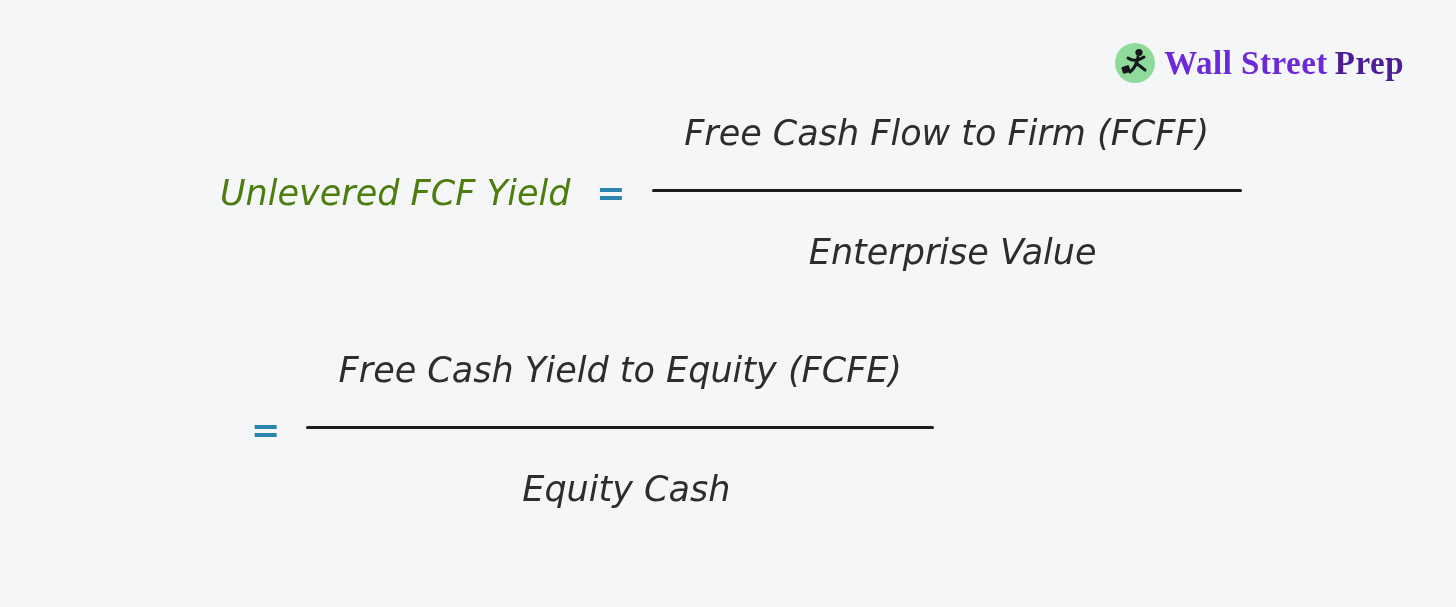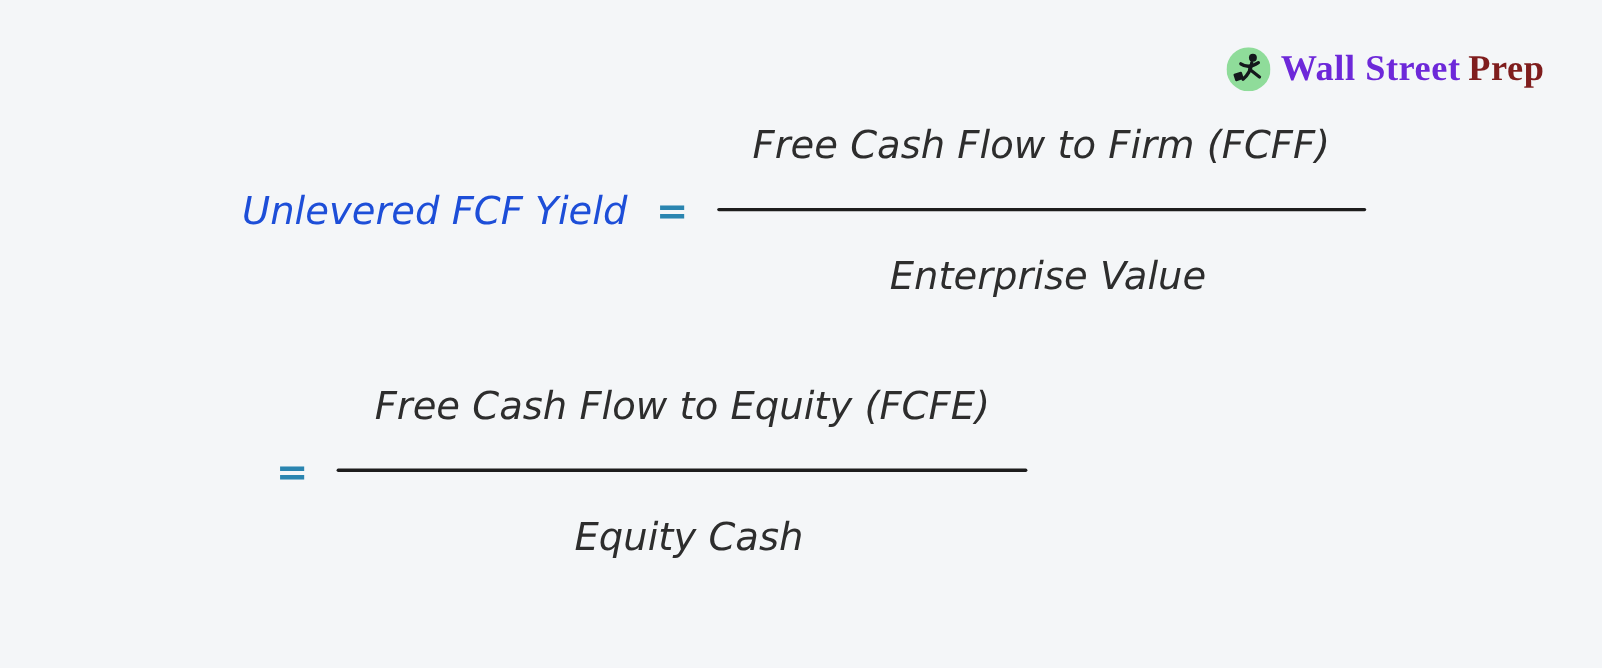--- a/index.html
+++ b/index.html
@@ -31,37 +31,37 @@
   }
   .logo-wordmark {
     font-family: "Liberation Serif", "DejaVu Serif", serif;
     font-weight: 700;
     font-size: 33px;
     letter-spacing: 0.5px;
     line-height: 40px;
     white-space: nowrap;
   }
   .logo-black { color: #6d28d9; }
-  .logo-blue  { color: #7f1d1d; margin-left: 7px; text-align: center; }
+  .logo-blue  { color: #4c1d95; margin-left: 7px; text-align: center; }
 
   
   .formula {
     position: absolute;
     display: flex;
     align-items: center;
     font-style: italic;
     font-size: 35px;
     color: #2d2d2d;
     white-space: nowrap;
   }
   #formula-1 { top: 110px; left: 220px; }
   #formula-2 { top: 347px; left: 225px; }
 
   .formula-label {
-    color: #1d4ed8;
+    color: #4d7c0f;
     text-align: center;
   }
   .equals {
     color: #2a85b0;
     font-weight: 700;
     margin: 0 26px;
   }
   .fraction {
     display: flex;
     flex-direction: column;
@@ -114,17 +114,17 @@
   <span class="fraction">
     <span class="numerator">Free Cash Flow to Firm (FCFF)</span>
     <span class="fraction-bar"></span>
     <span class="denominator">Enterprise Value</span>
   </span>
 </div>
 
 <div class="formula" id="formula-2">
   <span class="equals">=</span>
   <span class="fraction">
-    <span class="numerator">Free Cash Flow to Equity (FCFE)</span>
+    <span class="numerator">Free Cash Yield to Equity (FCFE)</span>
     <span class="fraction-bar"></span>
     <span class="denominator">Equity Cash</span>
   </span>
 </div>
 
 </body></html>

